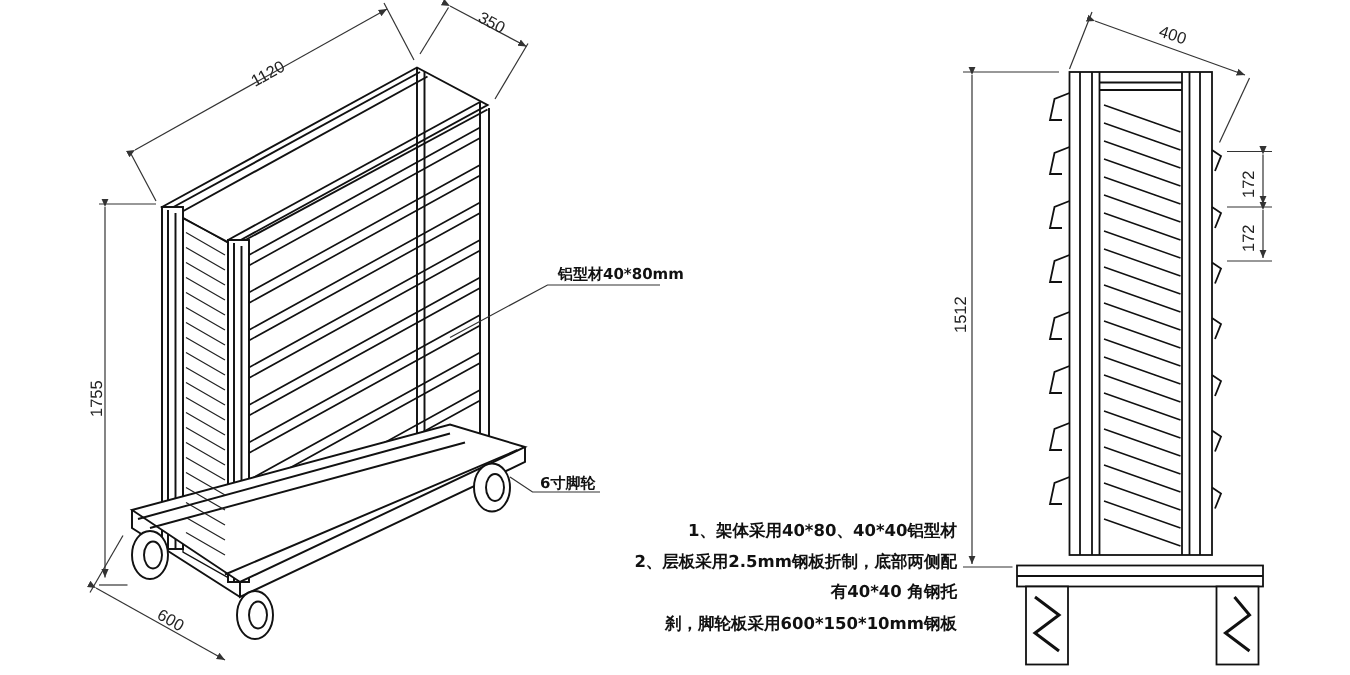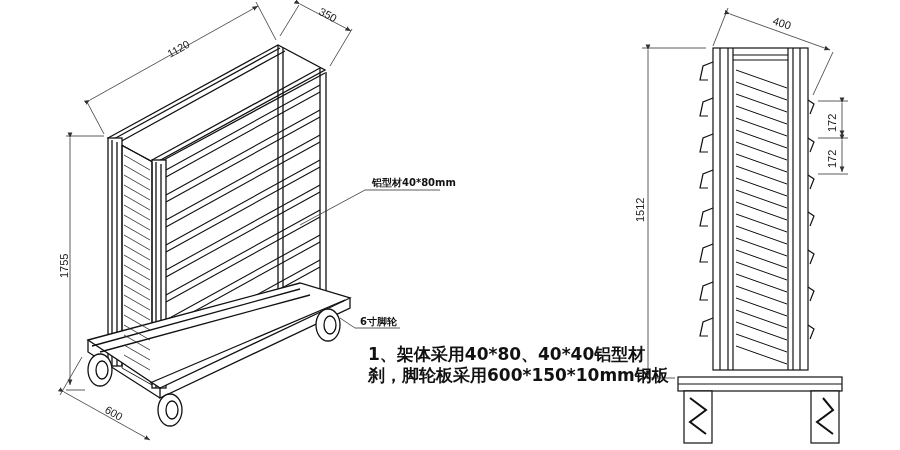--- a/index.html
+++ b/index.html
@@ -1,20 +1,20 @@
 <!DOCTYPE html>
 <html><head>
 <meta charset="utf-8">
 <style>
   html, body { margin:0; padding:0; background:#ffffff; }
   body { width:900px; height:450px; position:relative; overflow:hidden; font-family:"DejaVu Sans", sans-serif; }
   svg { position:absolute; left:0; top:0; }
   .dim { font-family:"Liberation Sans", sans-serif; font-size:11px; fill:#222; }
   .lbl { font-family:"DejaVu Sans", sans-serif; font-size:10px; fill:#111; font-weight:bold; }
-  .notes { position:absolute; left:368px; top:344px; width:270px; font-family:"DejaVu Sans", sans-serif; font-size:17px; line-height:20.5px; color:#111; font-weight:bold; }
+  .notes { position:absolute; left:368px; top:344px; width:270px; font-family:"DejaVu Sans", sans-serif; font-size:11px; line-height:20.5px; color:#111; font-weight:bold;text-align:right; }
   .notes div { white-space:nowrap; }
 </style>
 </head>
 <body>
 
 <svg width="900" height="450" viewBox="0 0 900 450">
   <defs>
     <marker id="ar" markerWidth="8" markerHeight="8" refX="7" refY="4" orient="auto">
       <path d="M0,1 L7,4 L0,7 z" fill="#333"></path>
     </marker>
@@ -151,14 +151,16 @@
     <line x1="842" y1="140" x2="842" y2="172" marker-end="url(#ar)" marker-start="url(#ar)"></line>
   </g>
   <text class="dim" transform="translate(772,24) rotate(18)">400</text>
   <text class="dim" transform="translate(644,222) rotate(-90)">1512</text>
   <text class="dim" transform="translate(836,132) rotate(-90)">172</text>
   <text class="dim" transform="translate(836,168) rotate(-90)">172</text>
 </svg>
 
 <div class="notes">
   <div>1、架体采用40*80、40*40铝型材</div>
+  <div>2、层板采用2.5mm钢板折制，底部两侧配</div>
+  <div>有40*40 角钢托</div>
   <div>刹，脚轮板采用600*150*10mm钢板</div>
 </div>
 
 </body></html>

